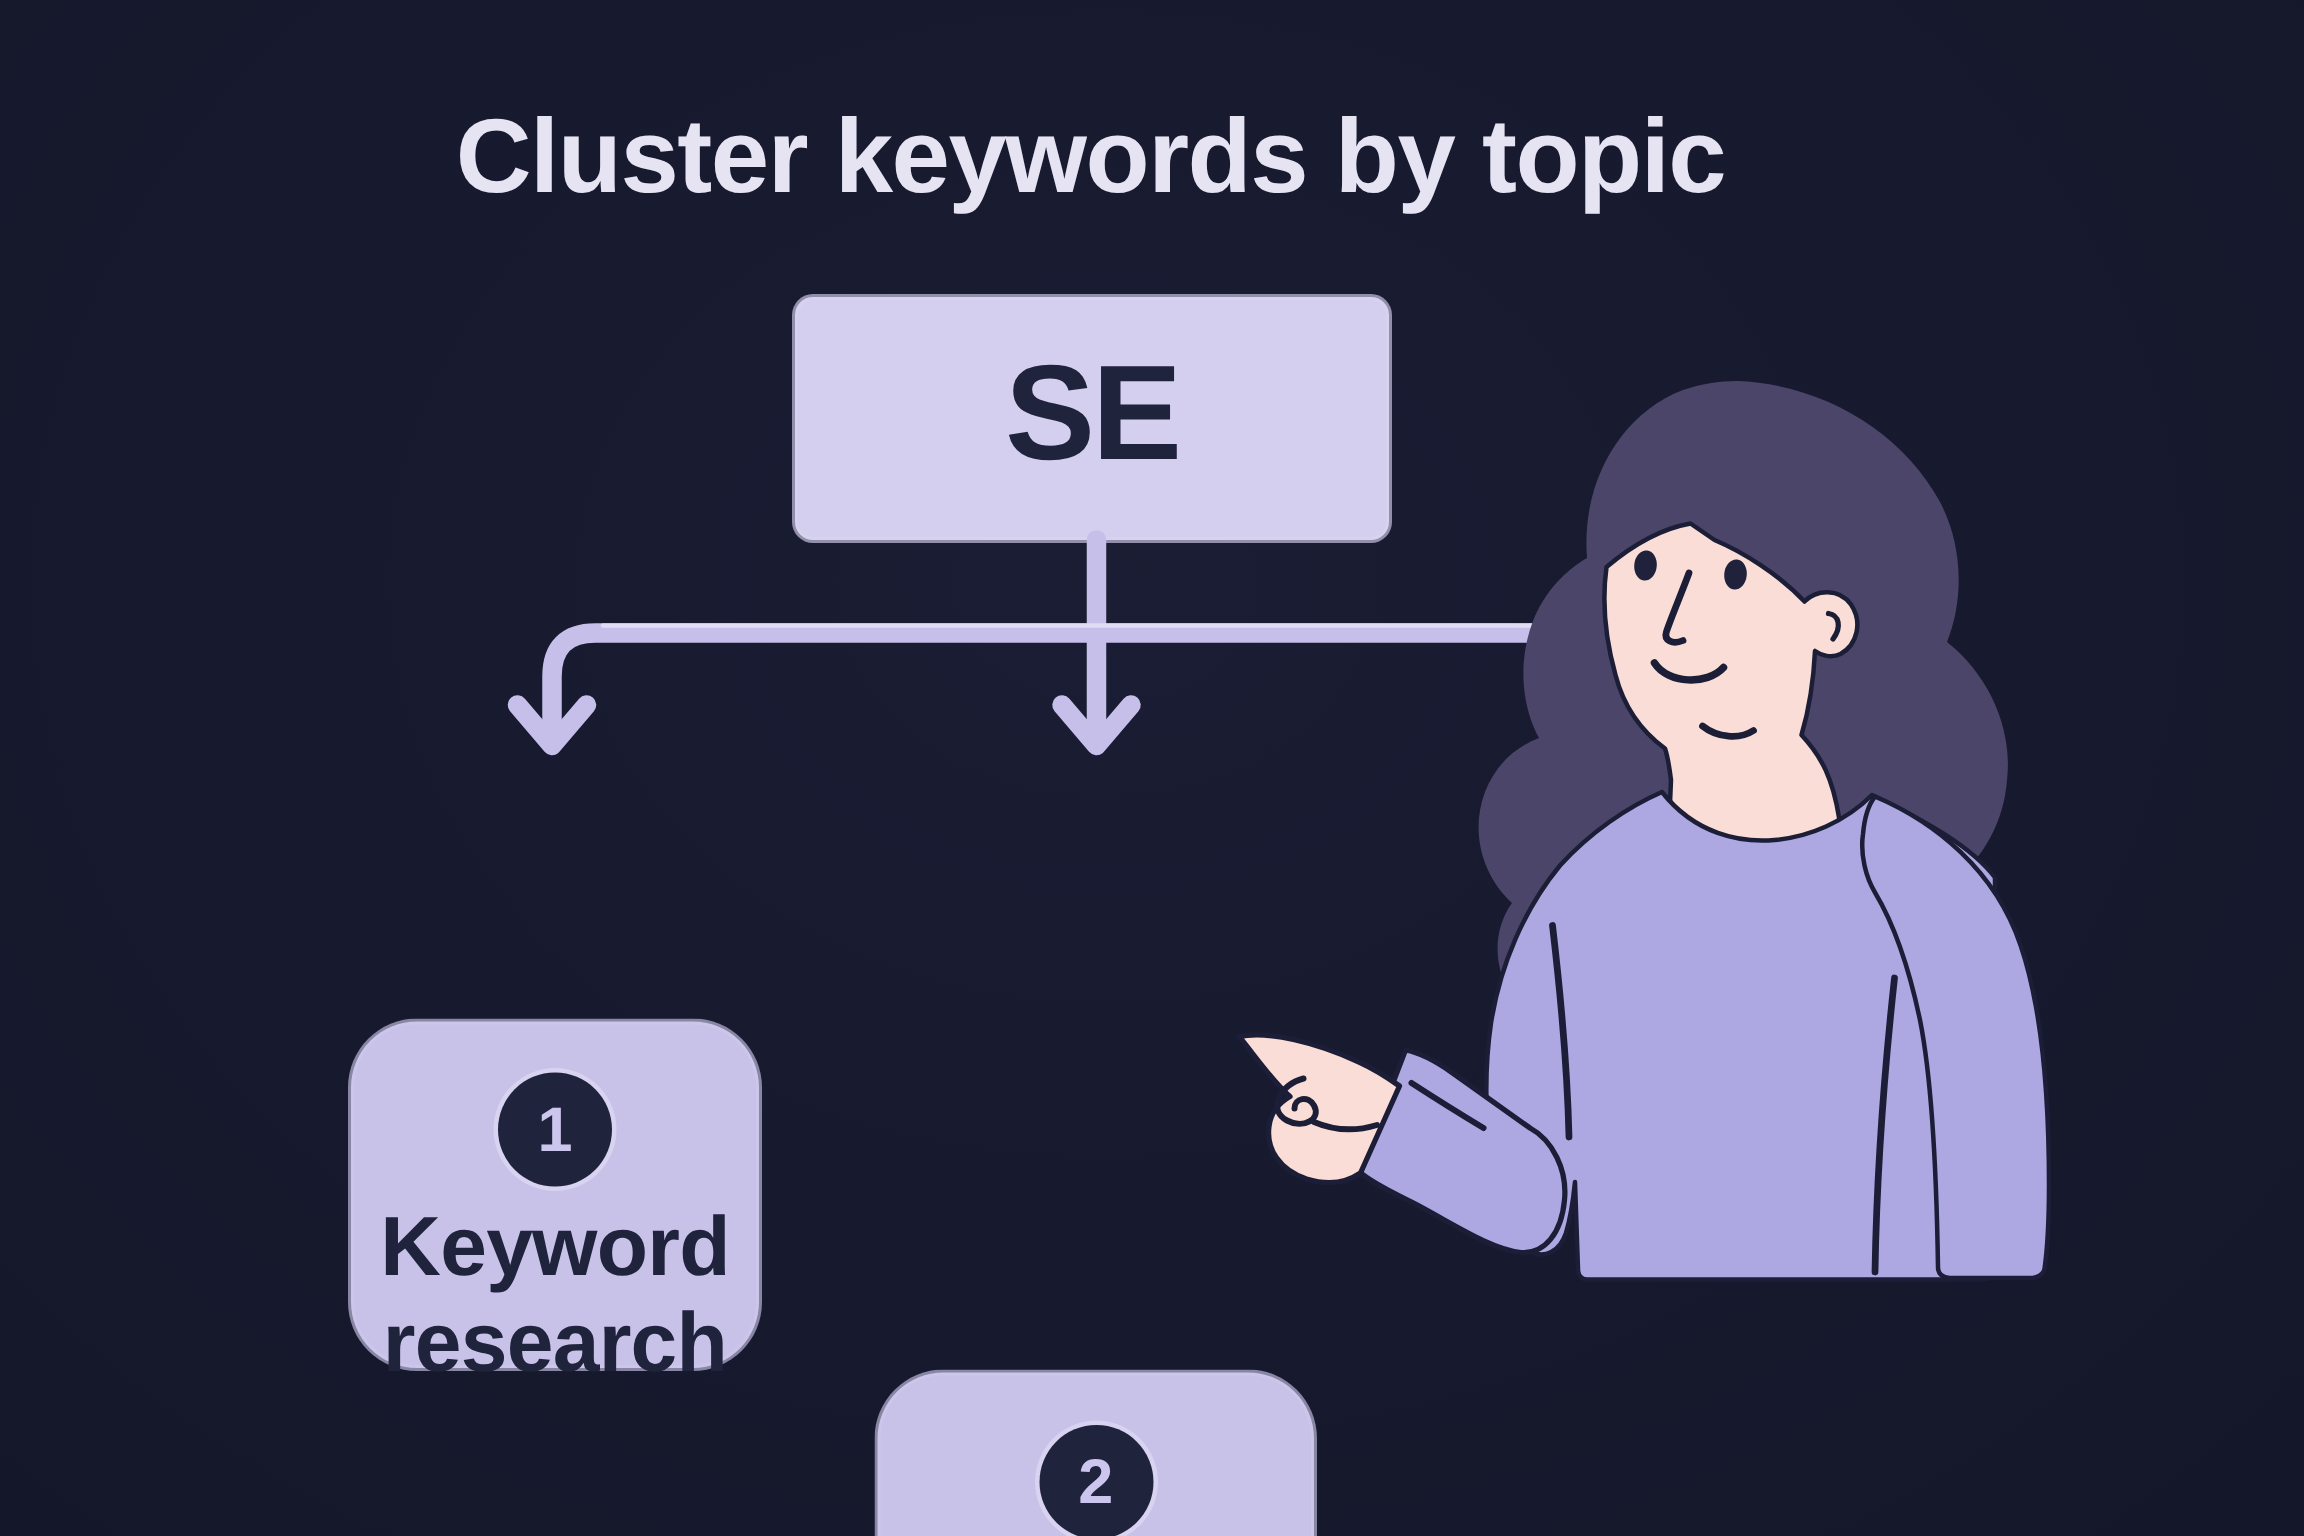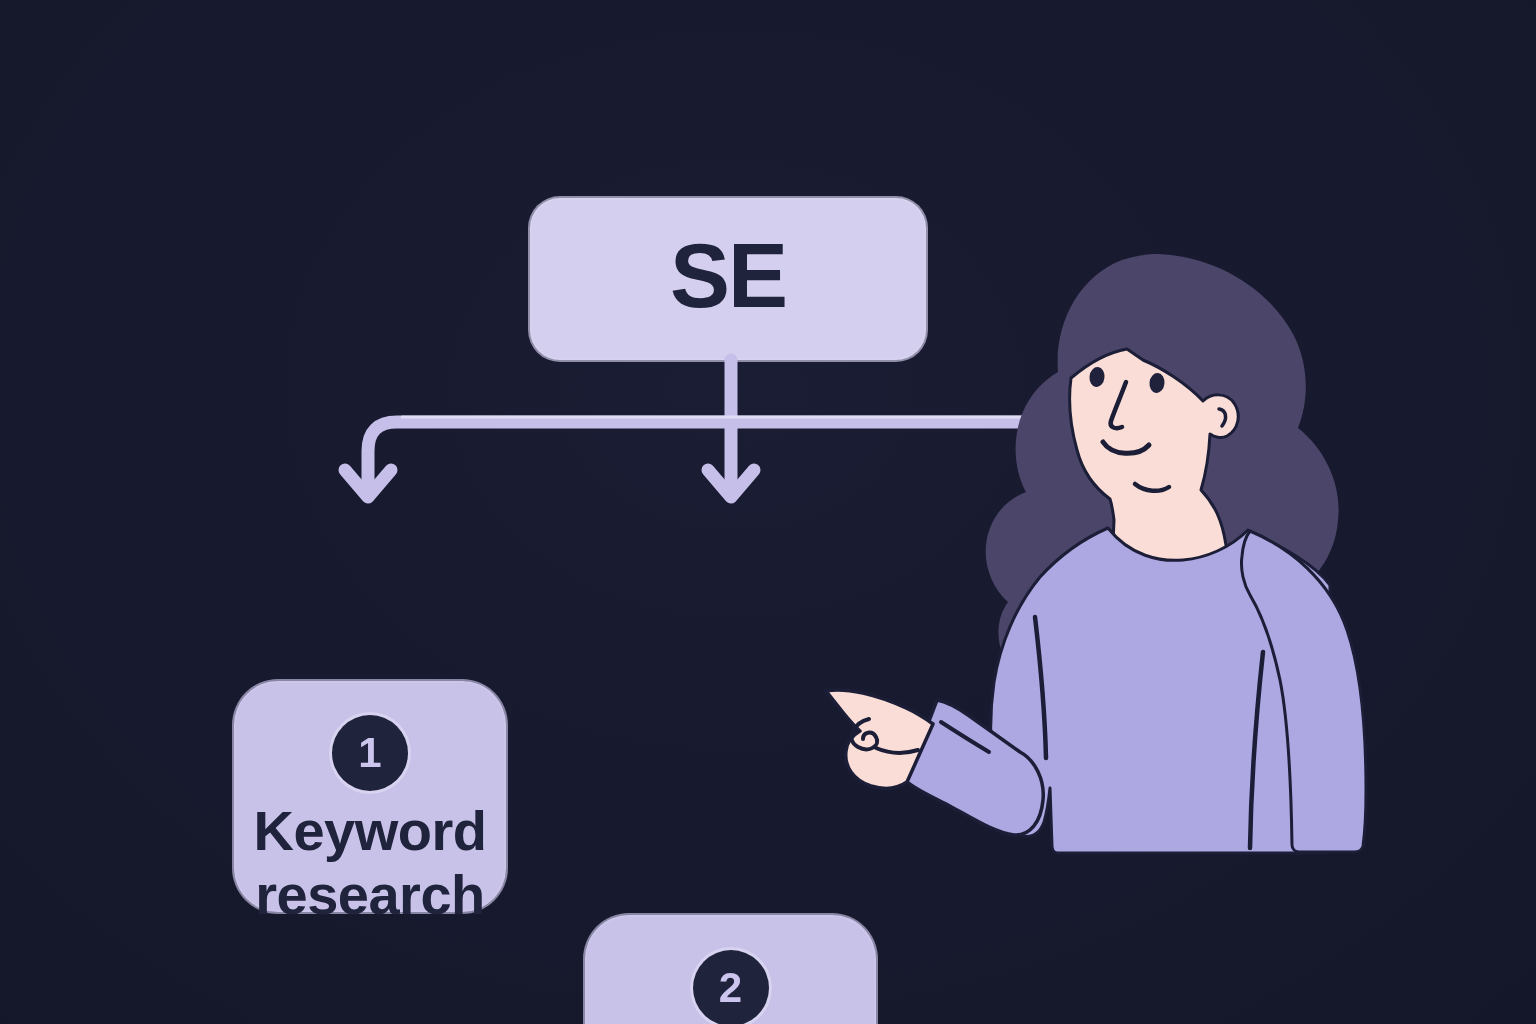--- a/index.html
+++ b/index.html
@@ -20,21 +20,21 @@
   }
   .node{
     position:absolute;
     background:#c8c2e9;
     border:2px solid rgba(20,23,40,.35);
     box-sizing:border-box;
     box-shadow:inset 0 0 0 2px rgba(255,255,255,.08);
   }
   .node-root{
     left:528px;top:196px;width:400px;height:166px;
-    border-radius:32px;
+    border-radius:14px;
     background:#d4cfee;
     display:flex;align-items:center;justify-content:center;
   }
   .node-root-label{
     font-size:90px;font-weight:700;letter-spacing:-2px;
     color:#20233c;line-height:1;padding-bottom:6px;
   }
   .node-step{
     border-radius:46px;
     display:flex;flex-direction:column;align-items:center;
@@ -58,20 +58,21 @@
   }
   .connectors{position:absolute;left:0;top:0;z-index:3;pointer-events:none;}
   .illustration{position:absolute;left:800px;top:240px;z-index:4;pointer-events:none;}
   .lift{position:relative;z-index:2;}
 </style>
 </head>
 <body>
 
 <div class="canvas">
 
+  <div class="title">Cluster keywords by topic</div>
 
   <div class="node node-root lift">
     <div class="node-root-label">SE</div>
   </div>
 
   <svg class="connectors" width="1536" height="1024" viewBox="0 0 1536 1024">
     <g fill="none" stroke="#c5bfe9" stroke-width="13" stroke-linecap="round" stroke-linejoin="round">
       <path d="M 731,360 L 731,484"></path>
       <path d="M 1032,422 L 397,422 Q 368,422 368,451 L 368,484"></path>
       <path d="M 345,470 L 368,497 L 391,470"></path>

